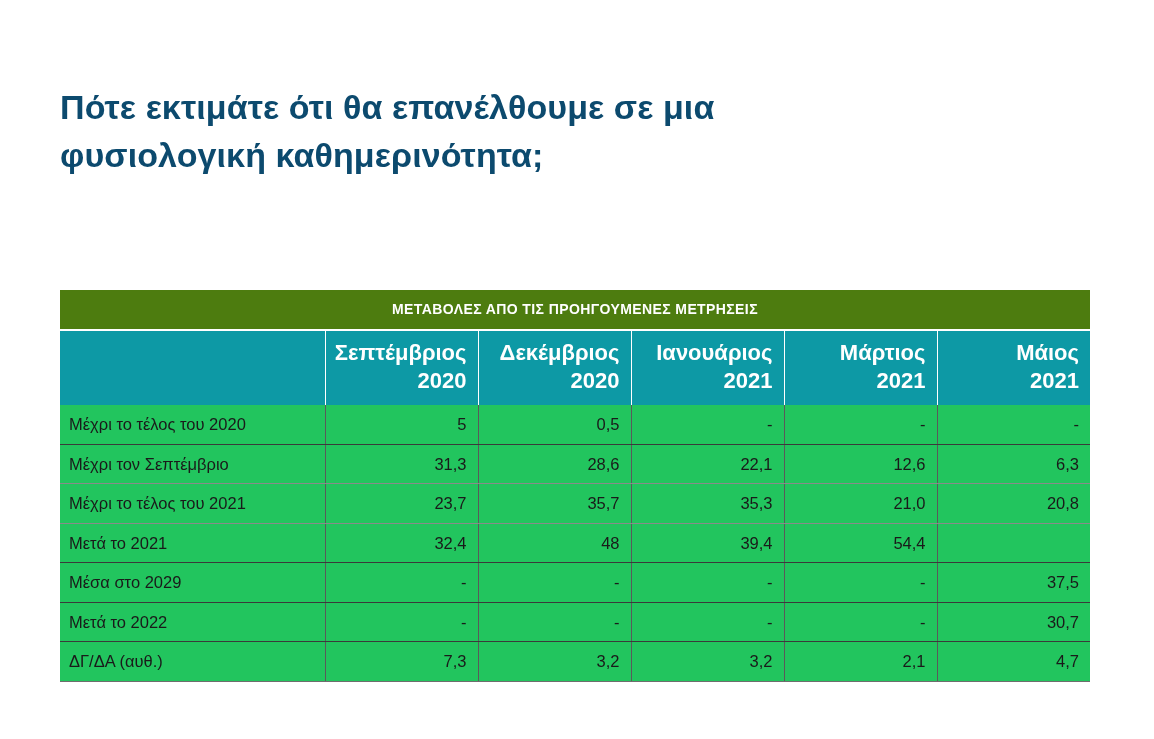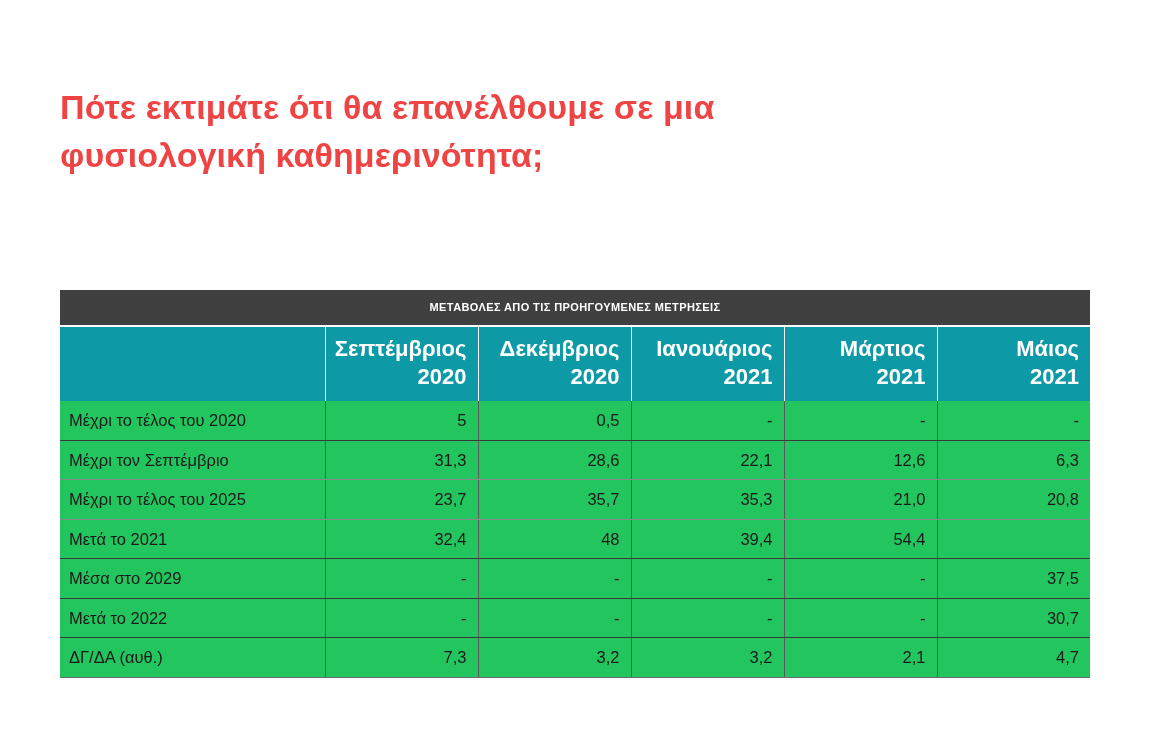--- a/index.html
+++ b/index.html
@@ -20,21 +20,21 @@
   
   .slide-title {
     position: absolute;
     left: 60px;
     top: 60px;
     width: 900px;
     font-size: 34px;
     font-weight: bold;
     line-height: 1.42;
     letter-spacing: 0.1px;
-    color: #ef4444;
+    color: #0c4a6e;
     white-space: pre-line;
   }
 
   
   .table-wrap {
     position: absolute;
     left: 60px;
     top: 290px;
     width: 1030px;
   }
@@ -42,23 +42,23 @@
     width: 1030px;
     border-collapse: collapse;
     table-layout: fixed;
     font-size: 16.5px;
   }
   table.data-table col.label-col { width: 265px; }
   table.data-table col.val-col   { width: 153px; }
 
   
   tr.banner-row th {
-    background: #404040;
+    background: #4d7c0f;
     color: #ffffff;
-    font-size: 11px;
+    font-size: 14px;
     font-weight: bold;
     letter-spacing: 0.4px;
     text-align: center;
     padding: 11px 0 12px 0;
     border-bottom: 2px solid #ffffff;
   }
 
   
   tr.colhead-row th {
     background: #0D99A5;
@@ -158,21 +158,21 @@
       </tr>
       <tr class="sep-strong">
         <td class="row-label">Μέχρι τον Σεπτέμβριο</td>
         <td class="row-value">31,3</td>
         <td class="row-value">28,6</td>
         <td class="row-value">22,1</td>
         <td class="row-value">12,6</td>
         <td class="row-value">6,3</td>
       </tr>
       <tr class="sep-strong">
-        <td class="row-label">Μέχρι το τέλος του 2025</td>
+        <td class="row-label">Μέχρι το τέλος του 2021</td>
         <td class="row-value">23,7</td>
         <td class="row-value">35,7</td>
         <td class="row-value">35,3</td>
         <td class="row-value">21,0</td>
         <td class="row-value">20,8</td>
       </tr>
       <tr>
         <td class="row-label">Μετά το 2021</td>
         <td class="row-value">32,4</td>
         <td class="row-value">48</td>

